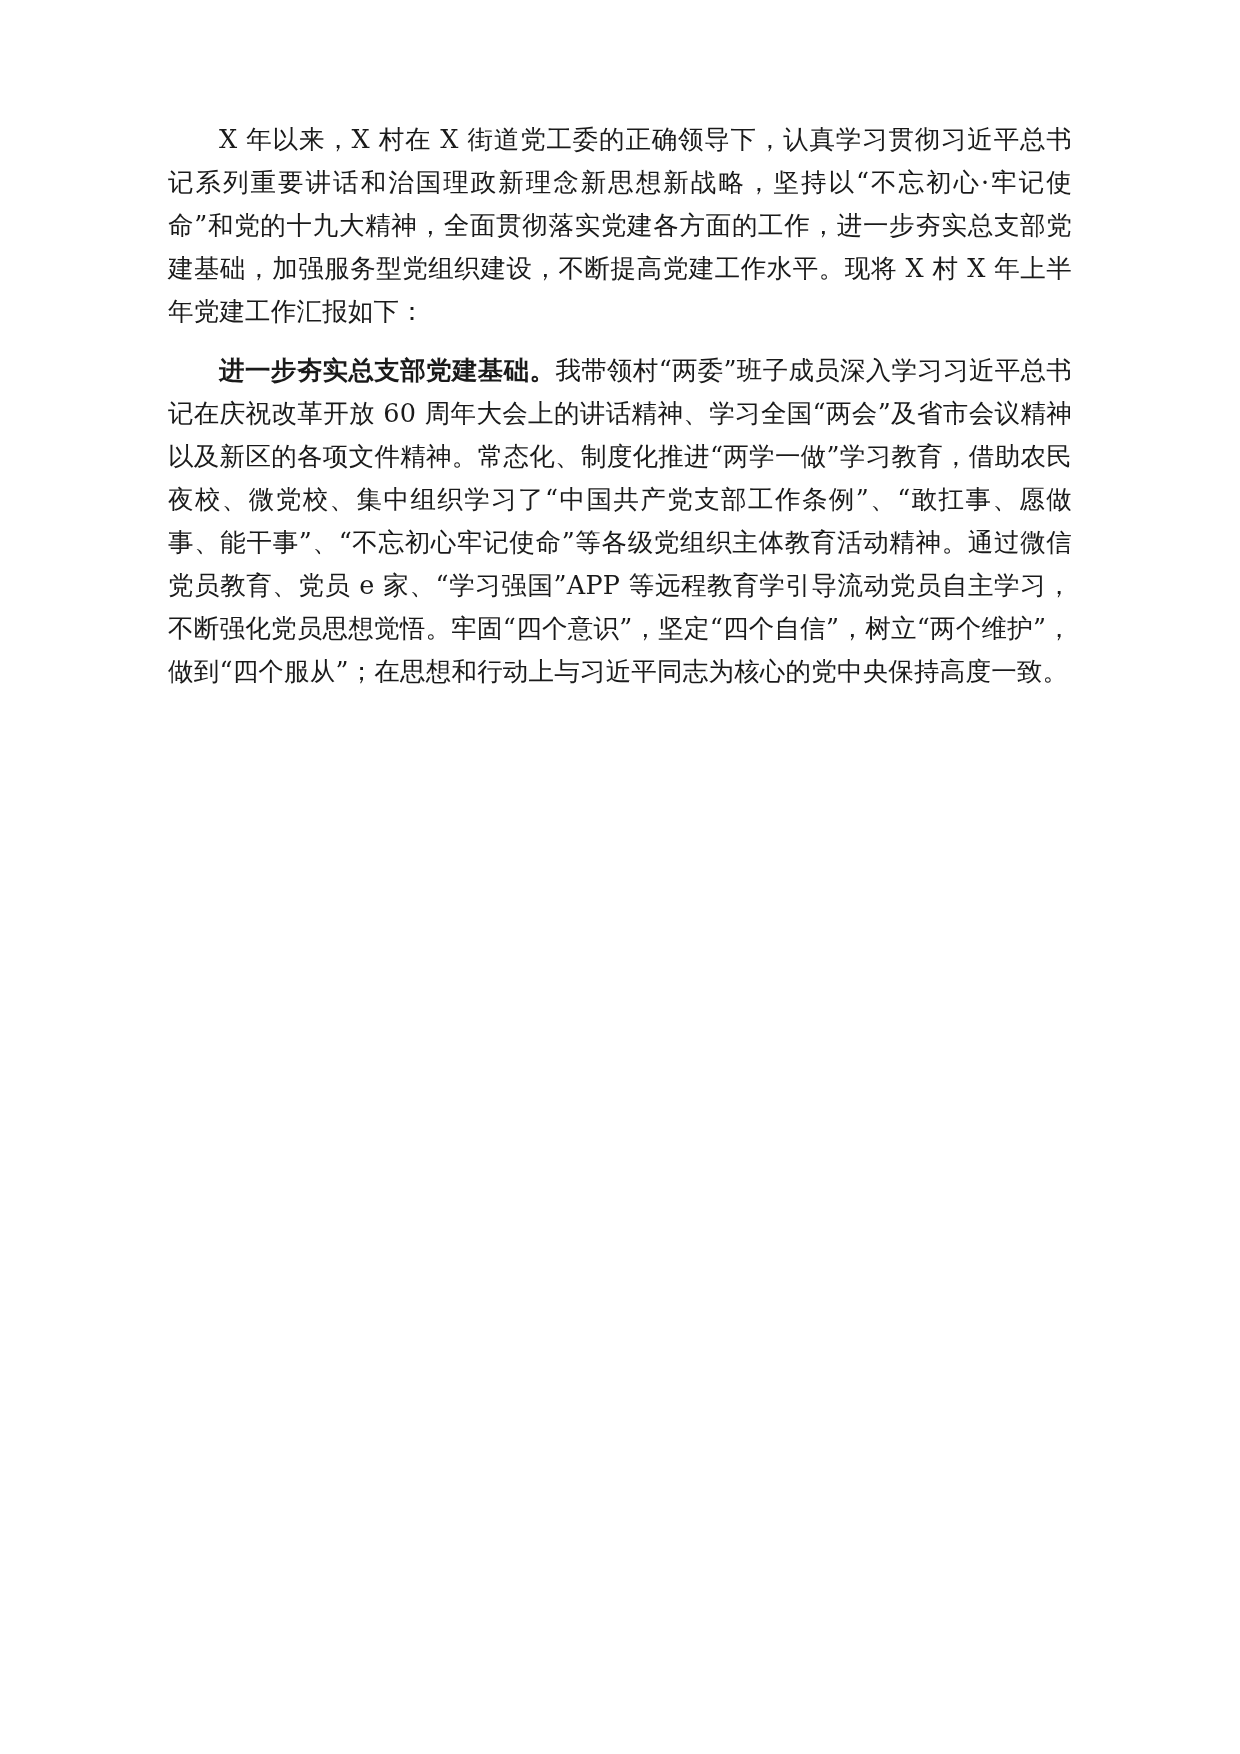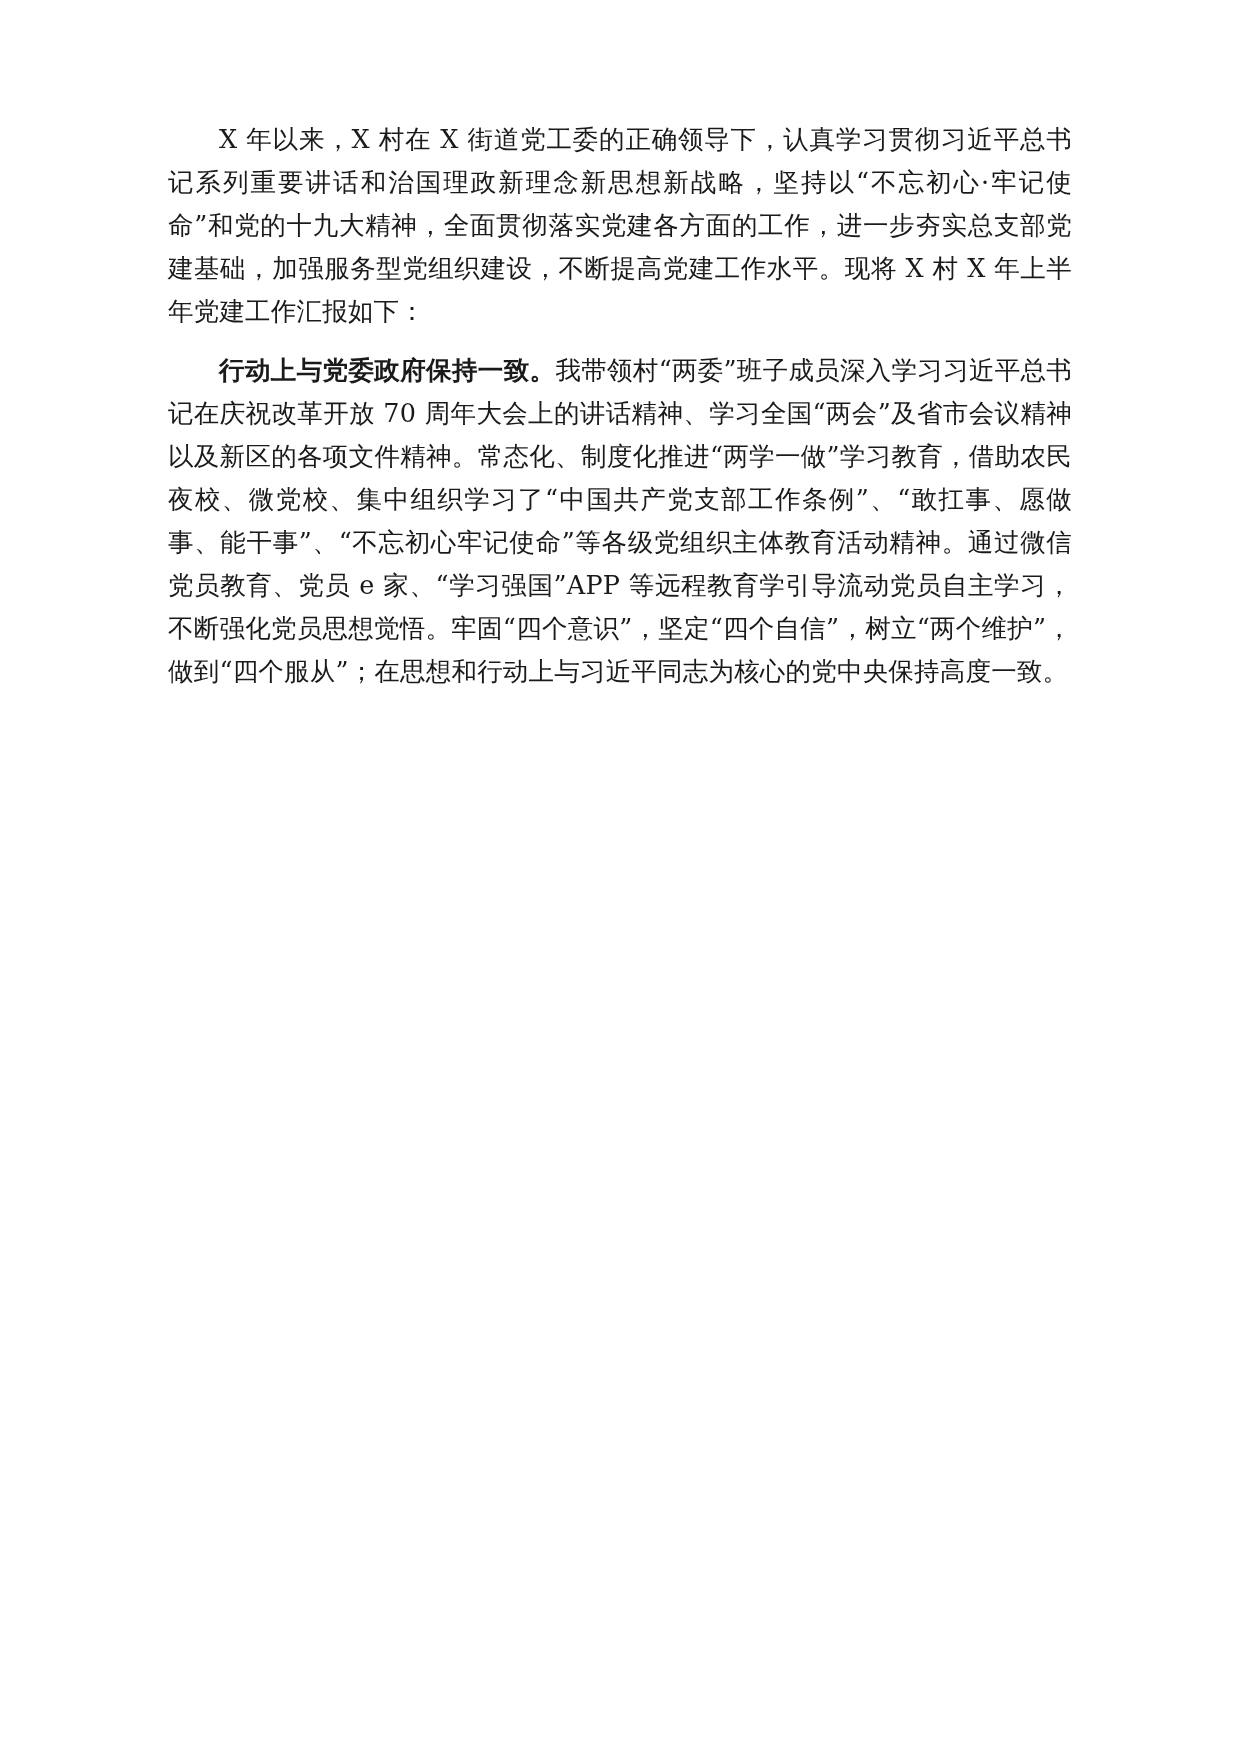--- a/index.html
+++ b/index.html
@@ -55,19 +55,19 @@
 </style>
 </head>
 <body>
 
 <div class="page">
   <div class="doc-body">
 
     <p class="para">X 年以来，X 村在 X 街道党工委的正确领导下，认真学习贯彻习近平总书记系列重要讲话和治国理政新理念新思想新战略，坚持以“不忘初心·牢记使命”和党的十九大精神，全面贯彻落实党建各方面的工作，进一步夯实总支部党建基础，加强服务型党组织建设，不断提高党建工作水平。现将 X 村 X 年上半年党建工作汇报如下：</p>
 
 
-    <p class="para"><span class="lead">行动上与党委政府保持一致。</span><span class="rest">我带领村“两委”班子成员深入学习习近平总书记在庆祝改革开放 70 周年大会上的讲话精神、学习全国“两会”及省市会议精神以及新区的各项文件精神。常态化、制度化推进“两学一做”学习教育，借助农民夜校、微党校、集中组织学习了“中国共产党支部工作条例”、“敢扛事、愿做事、能干事”、“不忘初心牢记使命”等各级党组织主体教育活动精神。通过微信党员教育、党员 e 家、“学习强国”APP 等远程教育学引导流动党员自主学习，不断强化党员思想觉悟。牢固“四个意识”，坚定“四个自信”，树立“两个维护”，做到“四个服从”；在思想和行动上与习近平同志为核心的党中央保持高度一致。</span></p>
+    <p class="para"><span class="lead">进一步夯实总支部党建基础。</span><span class="rest">我带领村“两委”班子成员深入学习习近平总书记在庆祝改革开放 60 周年大会上的讲话精神、学习全国“两会”及省市会议精神以及新区的各项文件精神。常态化、制度化推进“两学一做”学习教育，借助农民夜校、微党校、集中组织学习了“中国共产党支部工作条例”、“敢扛事、愿做事、能干事”、“不忘初心牢记使命”等各级党组织主体教育活动精神。通过微信党员教育、党员 e 家、“学习强国”APP 等远程教育学引导流动党员自主学习，不断强化党员思想觉悟。牢固“四个意识”，坚定“四个自信”，树立“两个维护”，做到“四个服从”；在思想和行动上与习近平同志为核心的党中央保持高度一致。</span></p>
 
 
 
 
   </div>
 </div>
 
 </body></html>

